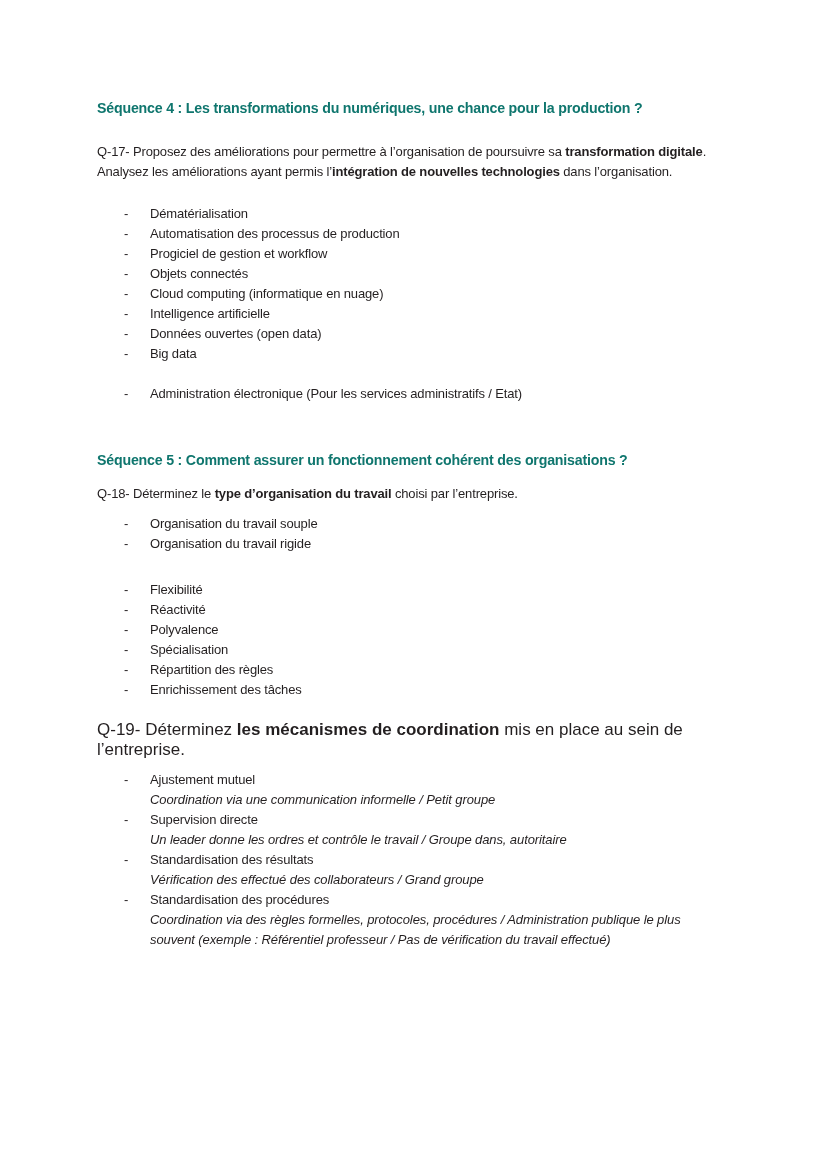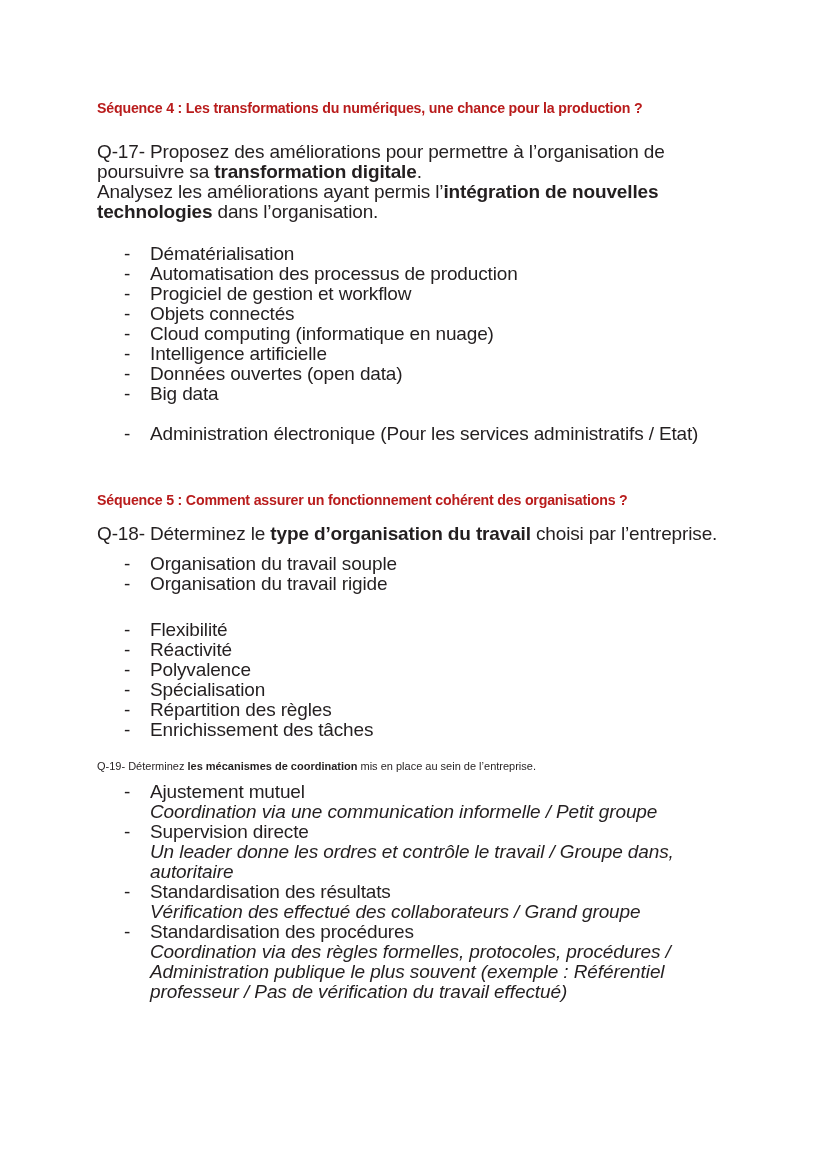--- a/index.html
+++ b/index.html
@@ -24,34 +24,34 @@
   .content {
     position: absolute;
     left: 97px;
     top: 98px;
     width: 630px;
   }
 
   
   .doc-text {
     font-family: "Liberation Sans", sans-serif;
-    font-size: 19px;
+    font-size: 13px;
     line-height: 20px;
     letter-spacing: -0.15px;
     color: #231f20;
   }
 
   h1.heading {
     margin: 0;
     padding: 0;
     font-size: 14.2px;
     font-weight: bold;
     line-height: 20px;
     letter-spacing: -0.2px;
-    color: #b91c1c;
+    color: #0f766e;
   }
   .heading-1 { margin-left: 6px; }
 
   p.para {
     margin: 0;
     padding: 0;
   }
   p.para b { font-weight: bold; }
 
   .spacer-10 { height: 10px; }
@@ -82,21 +82,21 @@
   }
   .sub-italic {
     font-style: italic;
     line-height: 20px;
     letter-spacing: -0.1px;
   }
 
   
   .alt-font {
     font-family: "Liberation Sans", sans-serif;
-    font-size: 11px;
+    font-size: 17px;
     letter-spacing: 0px;
   }
   .alt-font b { font-weight: bold; }
 </style>
 </head>
 <body>
 
 <div class="page">
   <div class="content">
 

